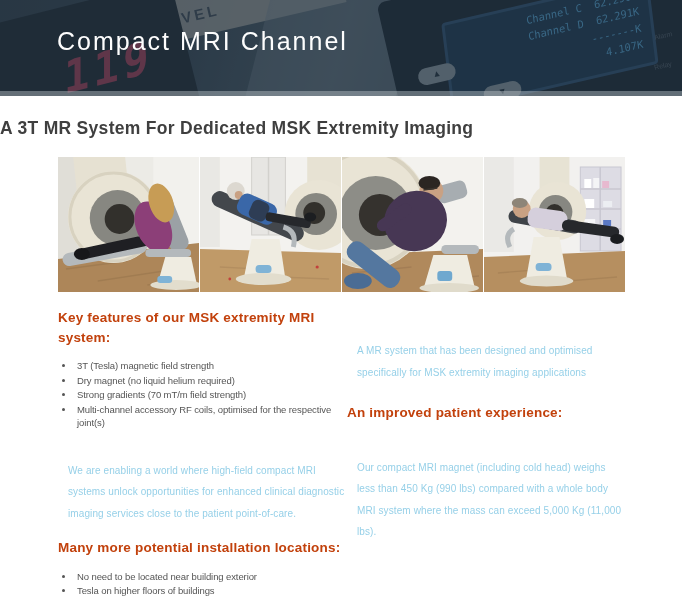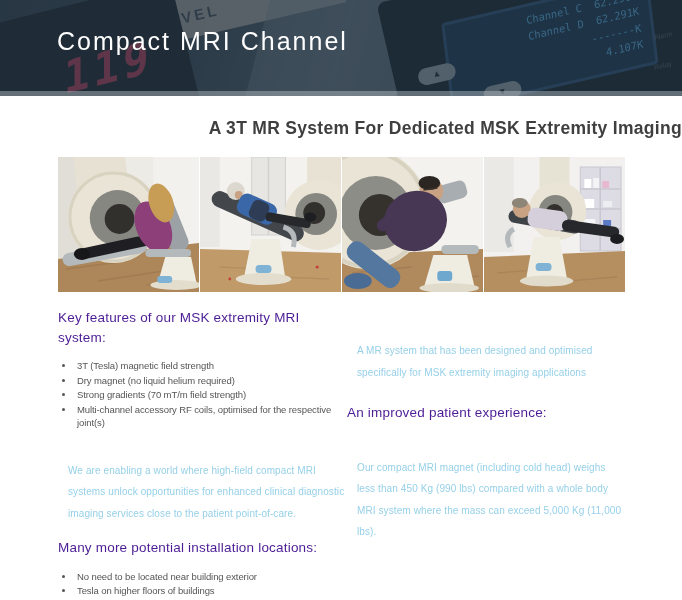--- a/index.html
+++ b/index.html
@@ -36,32 +36,32 @@
   .hero .side-label { position:absolute; right:10px; color:#7b8891; font-size:7px;
           transform:rotate(-13deg); opacity:.55; }
   .hero .sl1 { top:32px; } .hero .sl2 { top:62px; }
   .hero .overlay { position:absolute; inset:0; background:rgba(42,58,74,.60); }
   .hero .hero-bottom { position:absolute; bottom:0; left:0; width:100%; height:5px;
           background:#b9c2c6; opacity:.45; }
   .hero .hero-title { position:absolute; left:57px; top:27px; z-index:5;
           font-size:25px; font-weight:300; letter-spacing:2px; color:#fdfdfd; }
 
   
-  .page-heading { margin-top:22px; text-align:right; font-size:17.5px; font-weight:bold;
+  .page-heading { margin-top:22px; text-align:left; font-size:17.5px; font-weight:bold;
           color:#3f3f3f; letter-spacing:.3px; }
 
   .photos { display:flex; gap:1px; width:567px; margin:18px 0 0 58px; background:#fff; }
   .photo { width:141px; height:135px; overflow:hidden; }
   .photo svg { display:block; width:141px; height:135px; }
 
   .content { display:flex; gap:1px; margin:16px 58px 0 58px; }
   .col-left  { width:288px; }
   .col-right { width:277px; }
 
-  h2 { font-size:13.5px; font-weight:400; color:#4c1d95; letter-spacing:.2px; line-height:1.45; }
+  h2 { font-size:13.5px; font-weight:700; color:#c2410c; letter-spacing:.2px; line-height:1.45; }
   ul { list-style:disc; padding-left:15px; margin:12px 0 0 2px; }
   li { font-size:9.5px; color:#555555; line-height:1.42; padding-left:2px;
        letter-spacing:-.1px; margin-bottom:1px; }
   .note { color:#96d0e8; font-size:10px; line-height:2.15; letter-spacing:.1px; }
   .col-left  .note { margin:30px 0 0 10px; }
   .col-left  h2.second { margin-top:14px; }
   .col-right .note.first { margin:32px 0 0 10px; }
   .col-right h2 { margin-top:20px; }
   .col-right .note.last { margin:34px 0 0 10px; }
 </style>

